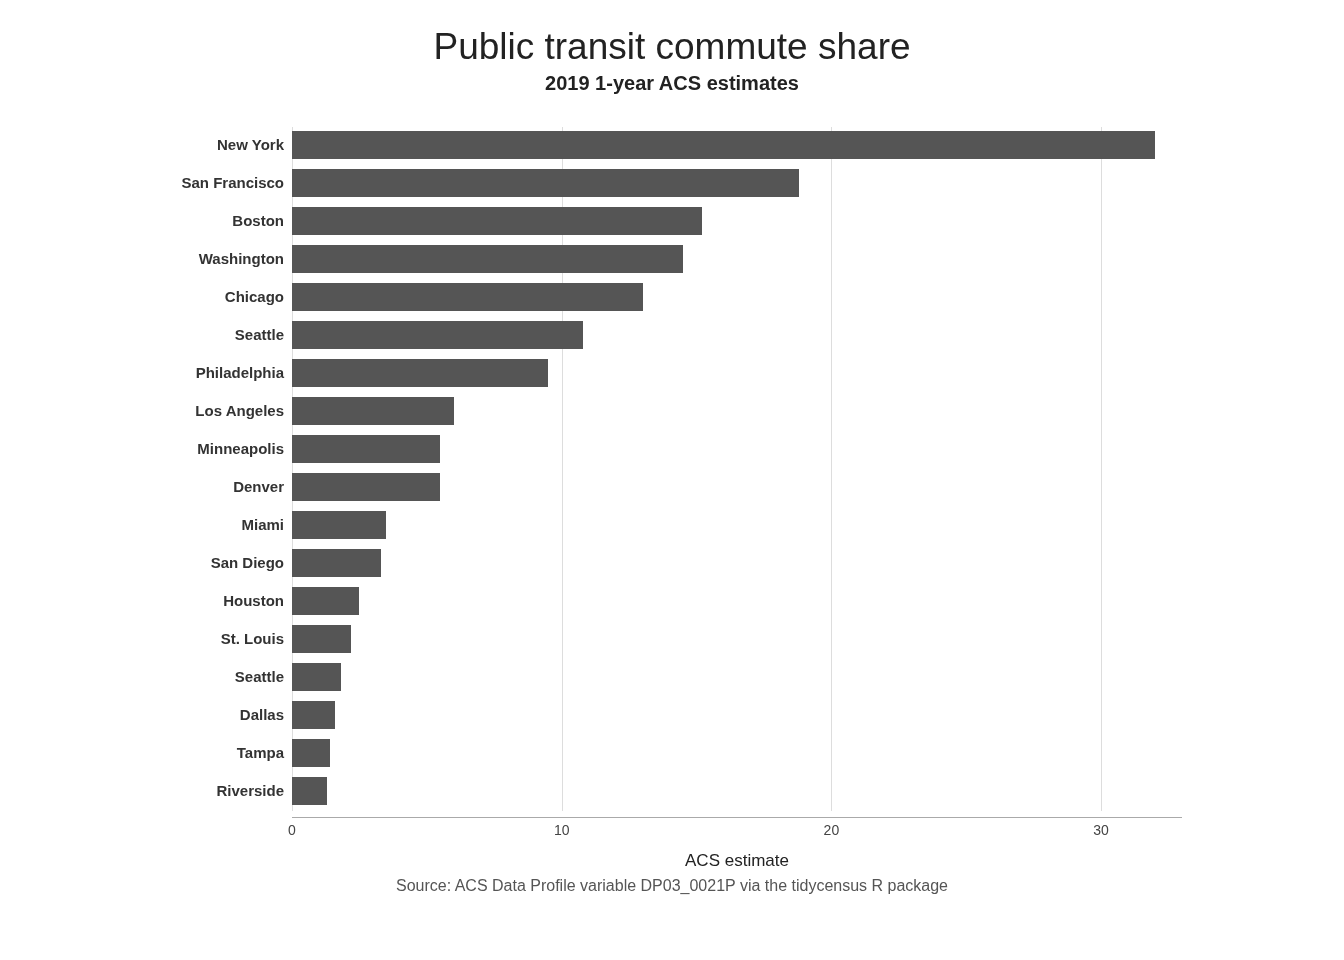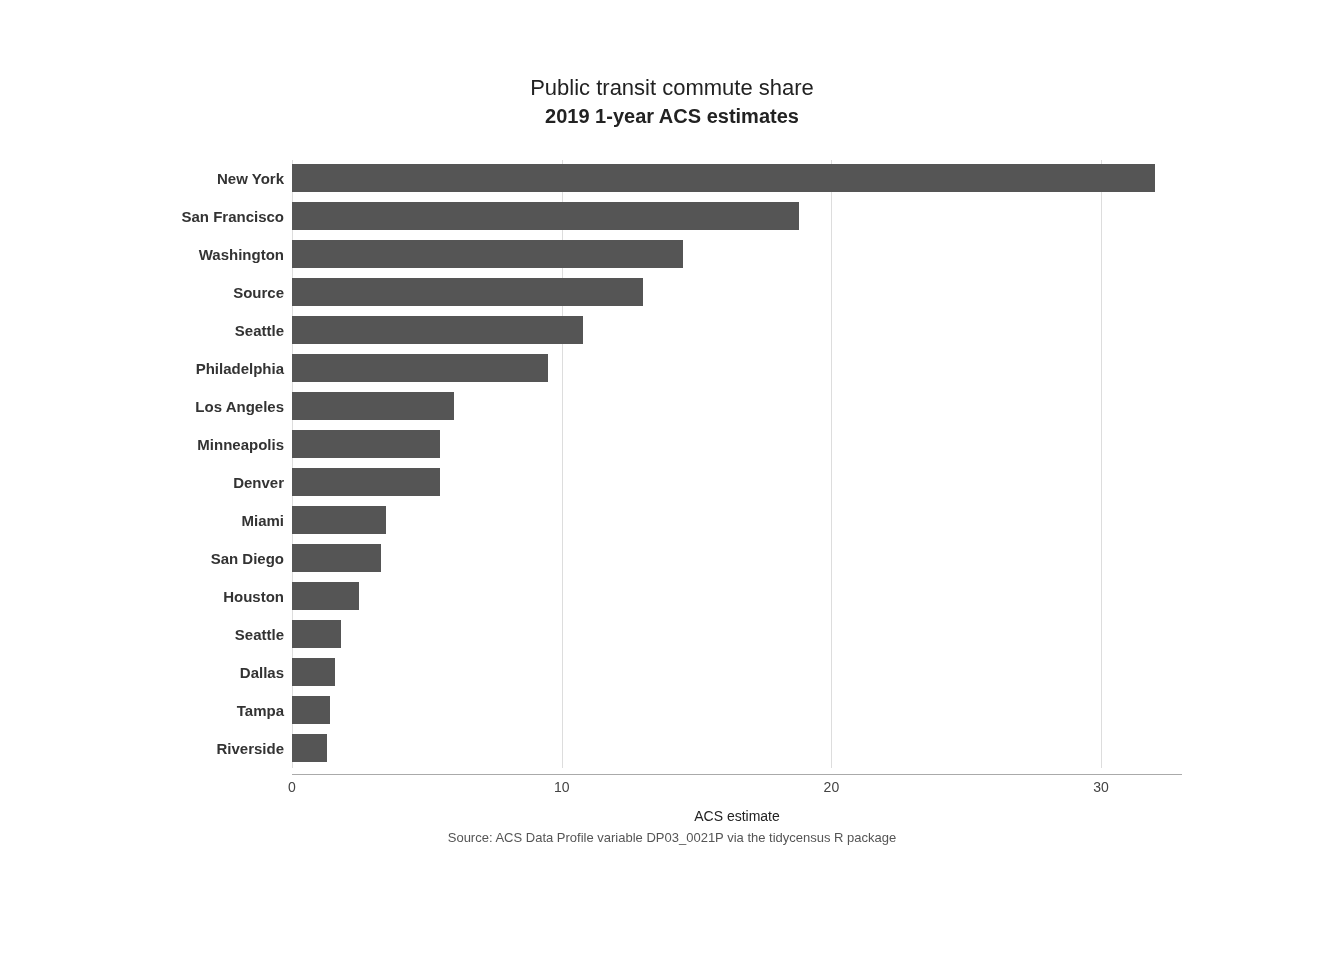--- a/index.html
+++ b/index.html
@@ -10,21 +10,21 @@
       height: 960px;
       display: flex;
       align-items: center;
       justify-content: center;
     }
     .chart-container {
       width: 1100px;
       padding: 20px 40px 60px 40px;
     }
     .chart-title {
-      font-size: 22px;
+      font-size: 37px;
       font-weight: normal;
       text-align: center;
       margin-bottom: 4px;
       color: #222;
     }
     .chart-subtitle {
       font-size: 20px;
       font-weight: bold;
       text-align: center;
       margin-bottom: 32px;
@@ -91,27 +91,27 @@
       border-top: 1px solid #aaa;
       padding-top: 4px;
     }
     .x-tick {
       font-size: 14px;
       color: #444;
       text-align: center;
     }
     .x-axis-label {
       text-align: center;
-      font-size: 14px;
+      font-size: 17px;
       margin-top: 10px;
       color: #222;
     }
     .source-text {
       text-align: center;
-      font-size: 13px;
+      font-size: 16px;
       color: #555;
       margin-top: 6px;
     }
   </style>
 </head>
 <body>
 
 <div class="chart-container">
   <div class="chart-title">Public transit commute share</div>
   <div class="chart-subtitle">2019 1-year ACS estimates</div>
@@ -128,25 +128,29 @@
           </div>
           <div class="bar-row">
             <div class="bar-label">New York</div>
             <div class="bar" style="width: 96.9697%; background: rgb(85, 85, 85);"></div>
           </div>
           <div class="bar-row">
             <div class="bar-label">San Francisco</div>
             <div class="bar" style="width: 56.9697%; background: rgb(85, 85, 85);"></div>
           </div>
           <div class="bar-row">
+            <div class="bar-label">Boston</div>
+            <div class="bar" style="width: 46.0606%; background: rgb(85, 85, 85);"></div>
+          </div>
+          <div class="bar-row">
             <div class="bar-label">Washington</div>
             <div class="bar" style="width: 43.9394%; background: rgb(85, 85, 85);"></div>
           </div>
           <div class="bar-row">
-            <div class="bar-label">Source</div>
+            <div class="bar-label">Chicago</div>
             <div class="bar" style="width: 39.3939%; background: rgb(85, 85, 85);"></div>
           </div>
           <div class="bar-row">
             <div class="bar-label">Seattle</div>
             <div class="bar" style="width: 32.7273%; background: rgb(85, 85, 85);"></div>
           </div>
           <div class="bar-row">
             <div class="bar-label">Philadelphia</div>
             <div class="bar" style="width: 28.7879%; background: rgb(85, 85, 85);"></div>
           </div>
@@ -166,20 +170,24 @@
             <div class="bar-label">Miami</div>
             <div class="bar" style="width: 10.6061%; background: rgb(85, 85, 85);"></div>
           </div>
           <div class="bar-row">
             <div class="bar-label">San Diego</div>
             <div class="bar" style="width: 10%; background: rgb(85, 85, 85);"></div>
           </div>
           <div class="bar-row">
             <div class="bar-label">Houston</div>
             <div class="bar" style="width: 7.57576%; background: rgb(85, 85, 85);"></div>
+          </div>
+          <div class="bar-row">
+            <div class="bar-label">St. Louis</div>
+            <div class="bar" style="width: 6.66667%; background: rgb(85, 85, 85);"></div>
           </div>
           <div class="bar-row">
             <div class="bar-label">Seattle</div>
             <div class="bar" style="width: 5.45455%; background: rgb(85, 85, 85);"></div>
           </div>
           <div class="bar-row">
             <div class="bar-label">Dallas</div>
             <div class="bar" style="width: 4.84848%; background: rgb(85, 85, 85);"></div>
           </div>
           <div class="bar-row">

